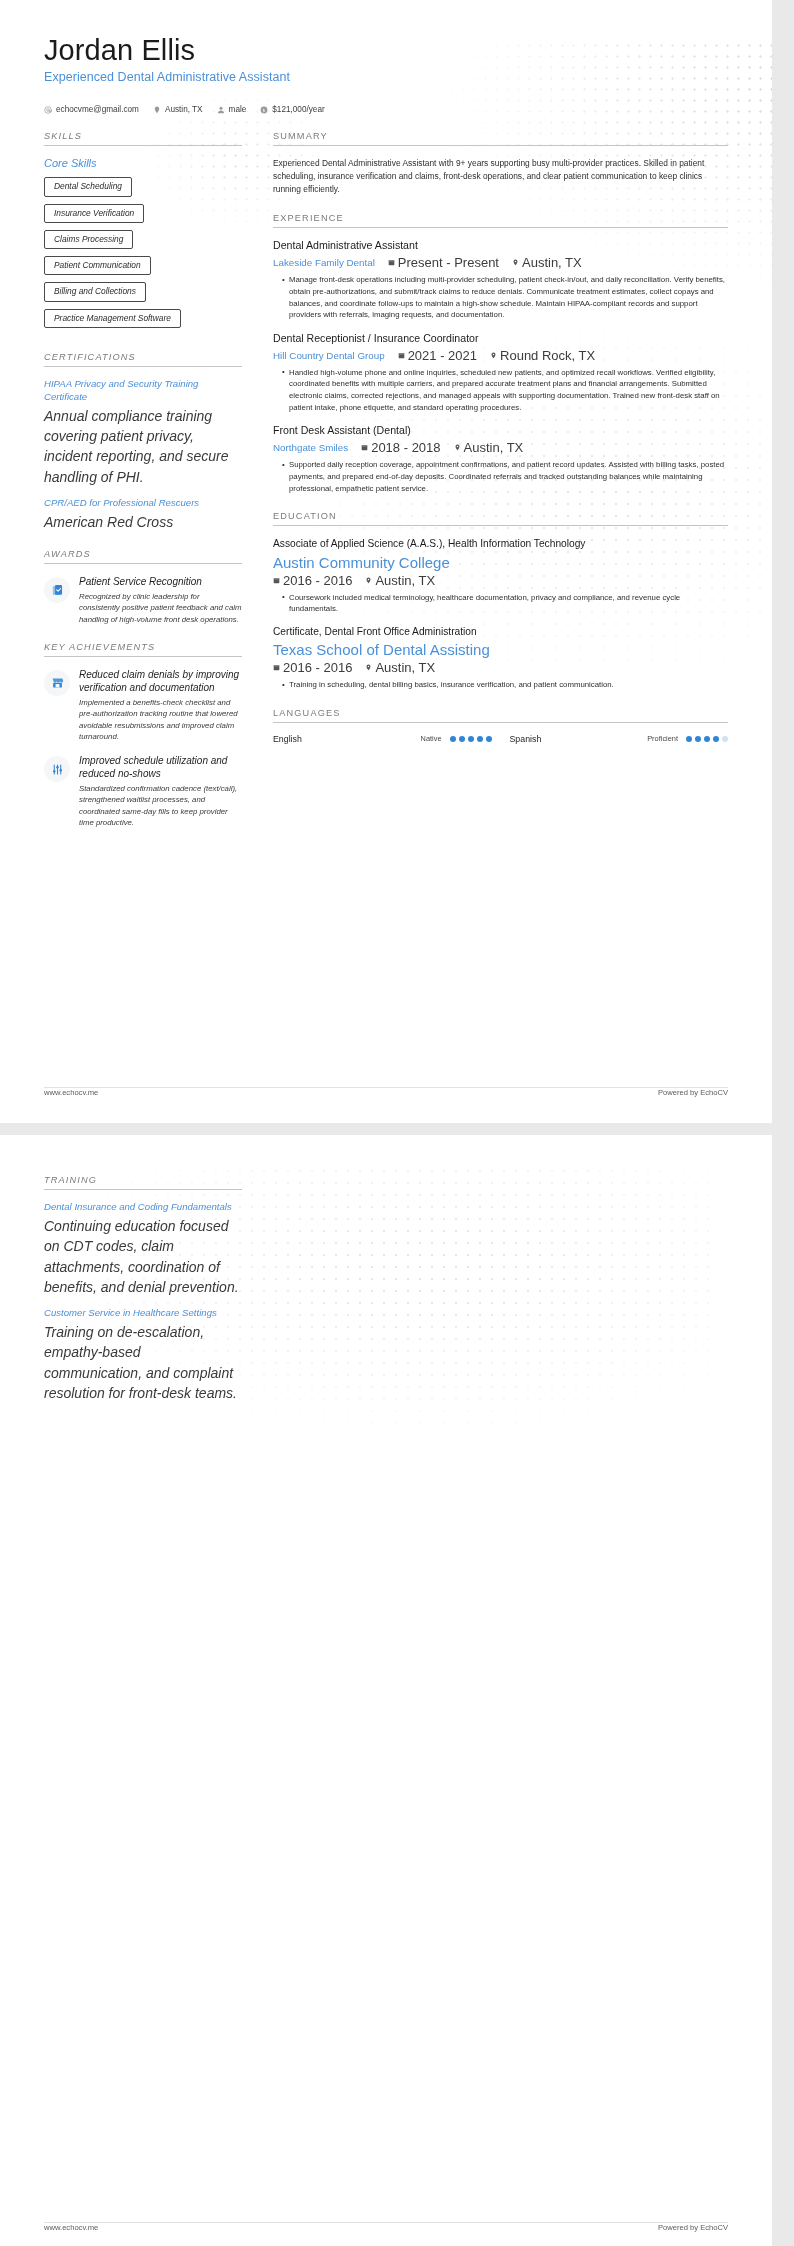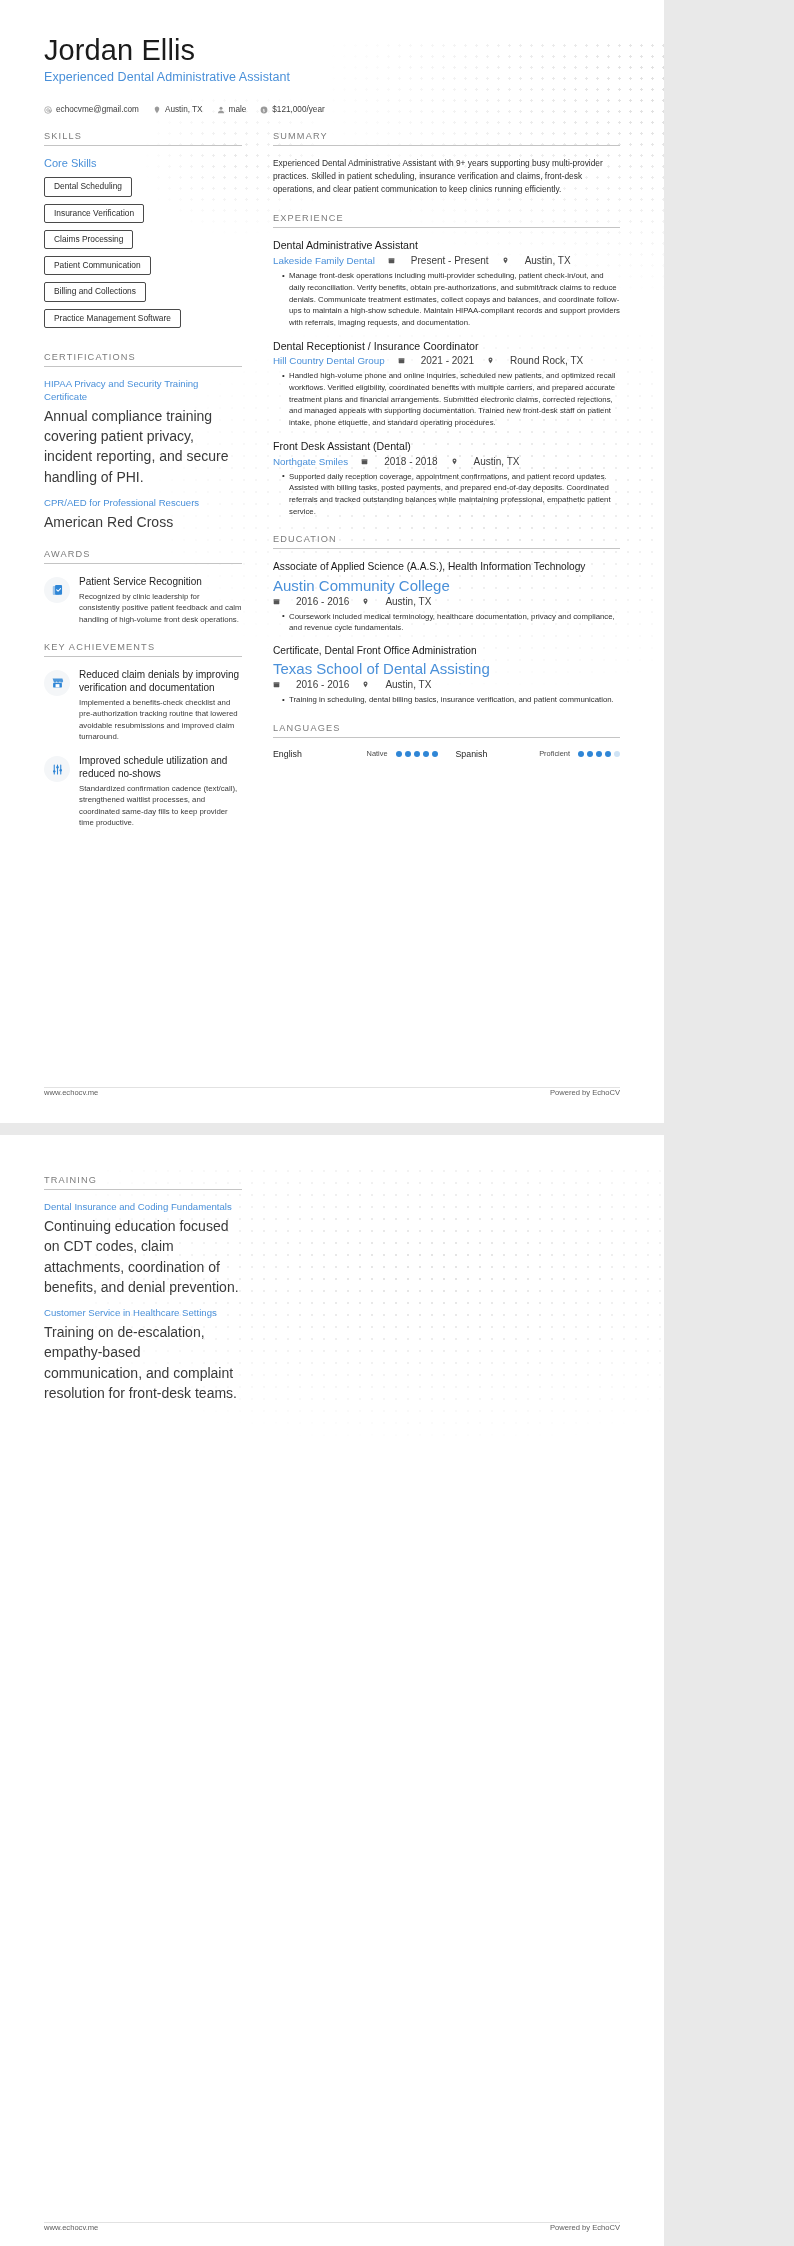--- a/index.html
+++ b/index.html
@@ -4,21 +4,21 @@
 <style>
   * { box-sizing: border-box; margin: 0; padding: 0; }
   html, body {
     width: 794px;
     background: #e9e9e9;
     font-family: "Liberation Sans", sans-serif;
     -webkit-font-smoothing: antialiased;
   }
   .page {
     position: relative;
-    width: 664px;
+    width: 772px;
     background: #ffffff;
     overflow: hidden;
   }
   .page.p1 { height: 1123px; }
   .page.p2 { height: 1123px; }
 
   
   .dots {
     position: absolute;
     pointer-events: none;
@@ -93,21 +93,21 @@
   }
   .ci-icon { width: 8px; height: 8px; flex: 0 0 8px; display:block; color:#9a9a9a; }
   .ci-icon svg { width: 8px; height: 8px; display: block; }
 
   
   .cols {
     display: flex;
     margin-top: 17px;
     gap: 0;
   }
-  .col-left { width: 198px; flex: 0 0 198px; }
+  .col-left { width: 198px; flex: 0 0 198px; font-style: italic; }
   .col-right { flex: 1; padding-left: 31px; }
 
   .sec-title {
     font-size: 9.2px;
     letter-spacing: 1.15px;
     color: #7b7b7b;
     font-weight: 400;
     text-transform: uppercase;
   }
   .sec-rule {
@@ -200,22 +200,22 @@
     margin-top: 2px;
     flex-wrap: wrap;
   }
   .job-company {
     font-size: 9.8px;
     color: #4a90d9;
   }
   .meta-item {
     display: flex;
     align-items: center;
-    gap: 16px;
-    font-size: 10px;
+    gap: 3px;
+    font-size: 13px;
     color: #3c3c3c;
     white-space: nowrap;
   }
   .meta-item svg { width: 7px; height: 7px; display:block; color:#555; }
   .bullets {
     margin-top: 4px;
     padding-left: 9px;
   }
   .bullets li {
     font-size: 7.8px;

